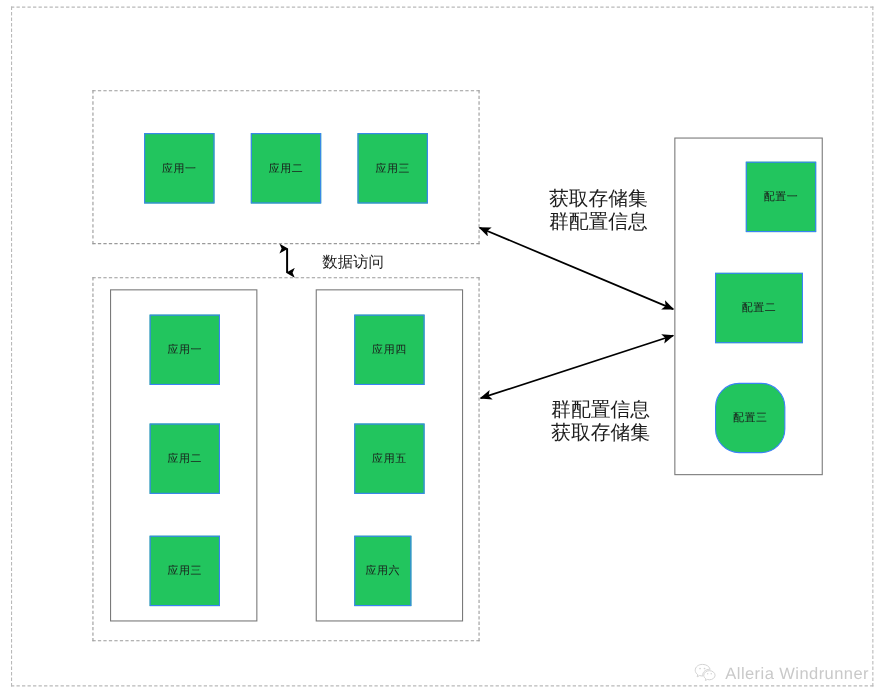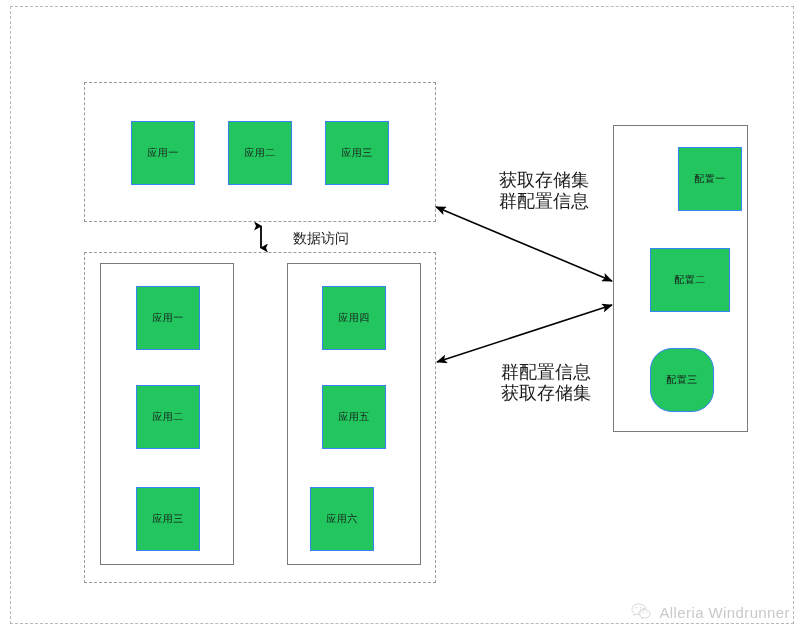--- a/index.html
+++ b/index.html
@@ -111,21 +111,21 @@
   </div>
 
   <div class="group-box" style="left:100px; top:263px; width:134px; height:302px;"></div>
   <div class="node" style="left:136px; top:286px; width:64px; height:64px;">应用一</div>
   <div class="node" style="left:136px; top:385px; width:64px; height:64px;">应用二</div>
   <div class="node" style="left:136px; top:487px; width:64px; height:64px;">应用三</div>
 
   <div class="group-box" style="left:287px; top:263px; width:134px; height:302px;"></div>
   <div class="node" style="left:322px; top:385px; width:64px; height:64px;">应用五</div>
   <div class="node" style="left:322px; top:286px; width:64px; height:64px;">应用四</div>
-  <div class="node" style="left:310px; top:487px; width:64px; height:64px;">应用六</div>
+  <div class="node" style="left:322px; top:487px; width:52px; height:64px;">应用六</div>
 
   <div class="group-box" style="left:613px; top:125px; width:135px; height:307px;"></div>
   <div class="node" style="left:650px; top:147px; width:64px; height:64px;margin-left:28px;">配置一</div>
   <div class="node" style="left:650px; top:248px; width:80px; height:64px;">配置二</div>
   <div class="node" style="left:650px; top:348px; width:64px; height:64px;border-radius:22px;">配置三</div>
 
   <div class="label" style="left:492px; top:170px; width:104px;">
     <span>获取存储集</span><br>
     <span>群配置信息</span>
   </div>

